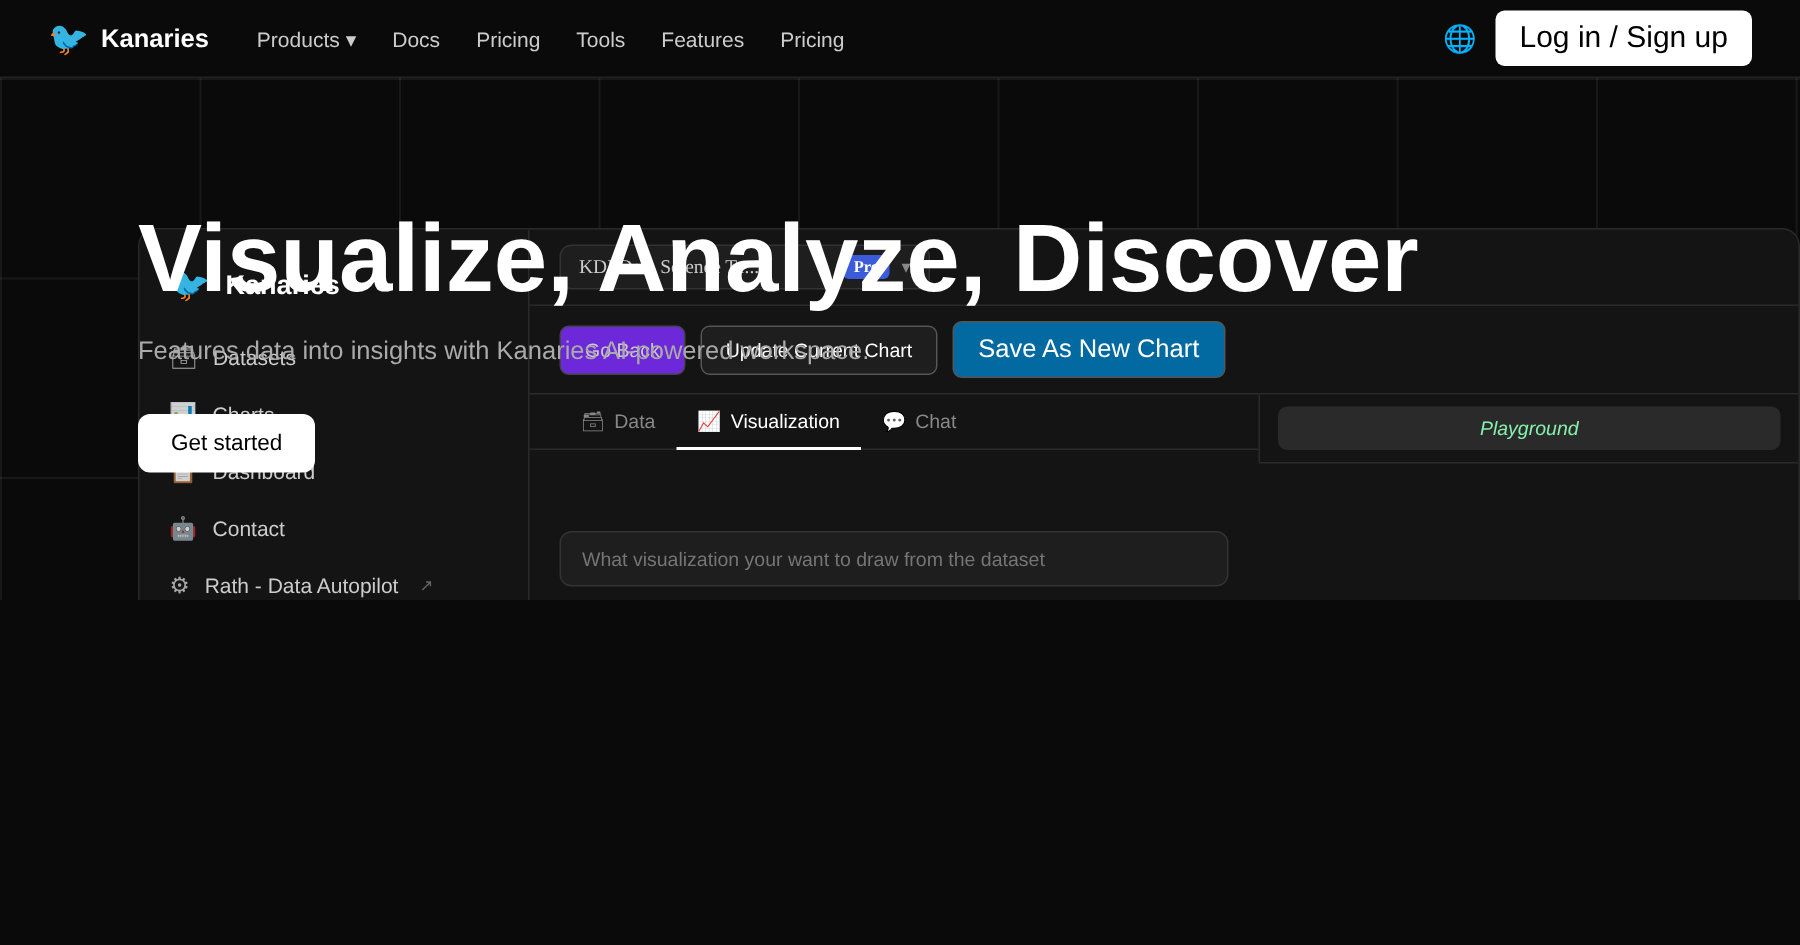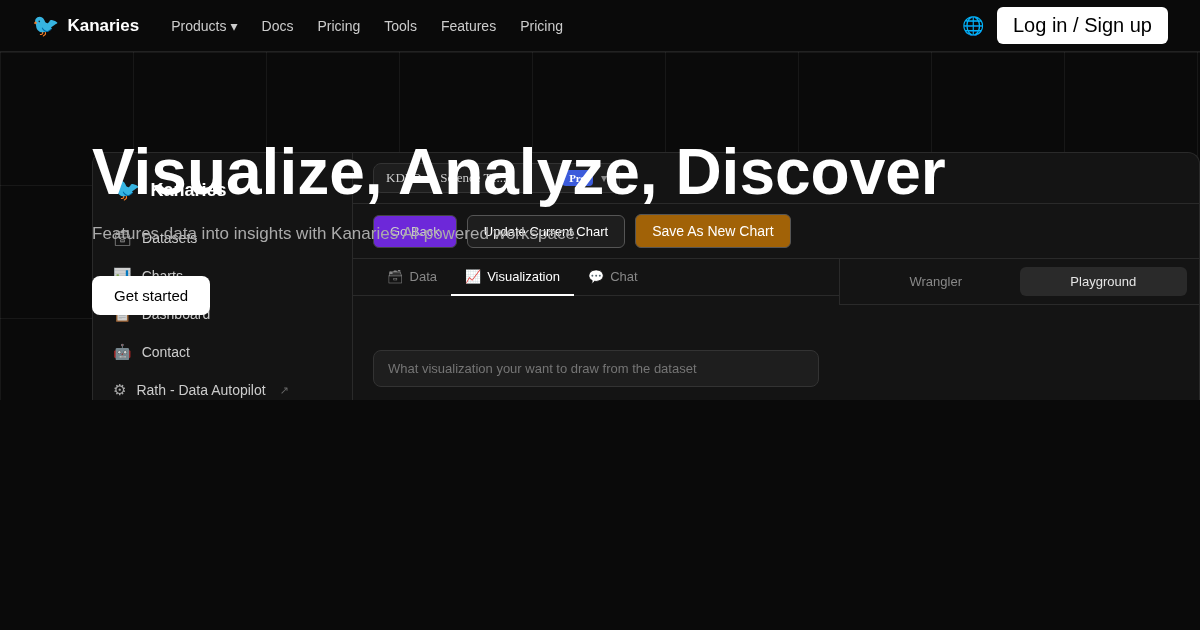--- a/index.html
+++ b/index.html
@@ -96,22 +96,22 @@
     }
     .btn-go-back {
       background: #6d28d9; color: #ccc; border: 1px solid #444;
       border-radius: 6px; padding: 8px 16px; font-size: 13px; cursor: pointer;
     }
     .btn-update {
       background: #1e1e1e; color: #fff; border: 1px solid #555;
       border-radius: 6px; padding: 8px 16px; font-size: 13px; cursor: pointer;
     }
     .btn-save-new {
-      background: #a16207; color: #fff; border: 1px solid #555;
-      border-radius: 6px; padding: 8px 16px; font-size: 14px; cursor: pointer;
+      background: #0369a1; color: #fff; border: 1px solid #555;
+      border-radius: 6px; padding: 8px 16px; font-size: 17px; cursor: pointer;
     }
 
     
     .content-row {
       display: flex; align-items: flex-start; flex: 1; overflow: hidden;
     }
 
     
     .tabs-panel { flex: 1; display: flex; flex-direction: column; }
     .tabs-bar {
@@ -139,21 +139,21 @@
     }
     .wrangler-playground {
       display: flex; padding: 8px 12px; gap: 0; background: #141414;
       border-bottom: 1px solid #2a2a2a;
     }
     .wp-btn {
       flex: 1; padding: 7px 0; font-size: 13px; text-align: center;
       border-radius: 6px; cursor: pointer; border: none;
     }
     .wp-btn.inactive { background: transparent; color: #888; }
-    .wp-btn.active { background: #2a2a2a; color: #e5e5e5; }
+    .wp-btn.active { background: #2a2a2a; color: #86efac; font-style: italic; }
   </style>
 </head>
 <body>
 
 <nav>
   <div class="nav-left">
     <div class="nav-logo">
       <span class="nav-logo-bird">🐦</span>
       <span>Kanaries</span>
     </div>
@@ -244,21 +244,20 @@
               <span>Chat</span>
             </div>
           </div>
           <div class="tab-content">
             <input class="tab-input" type="text" placeholder="What visualization your want to draw from the dataset" style="">
           </div>
         </div>
 
         <div class="right-panel">
           <div class="wrangler-playground">
-            <button class="wp-btn inactive">Wrangler</button>
             <button class="wp-btn active">Playground</button>
           </div>
         </div>
 
       </div>
     </div>
   </div>
 </div>
 
 </body></html>

